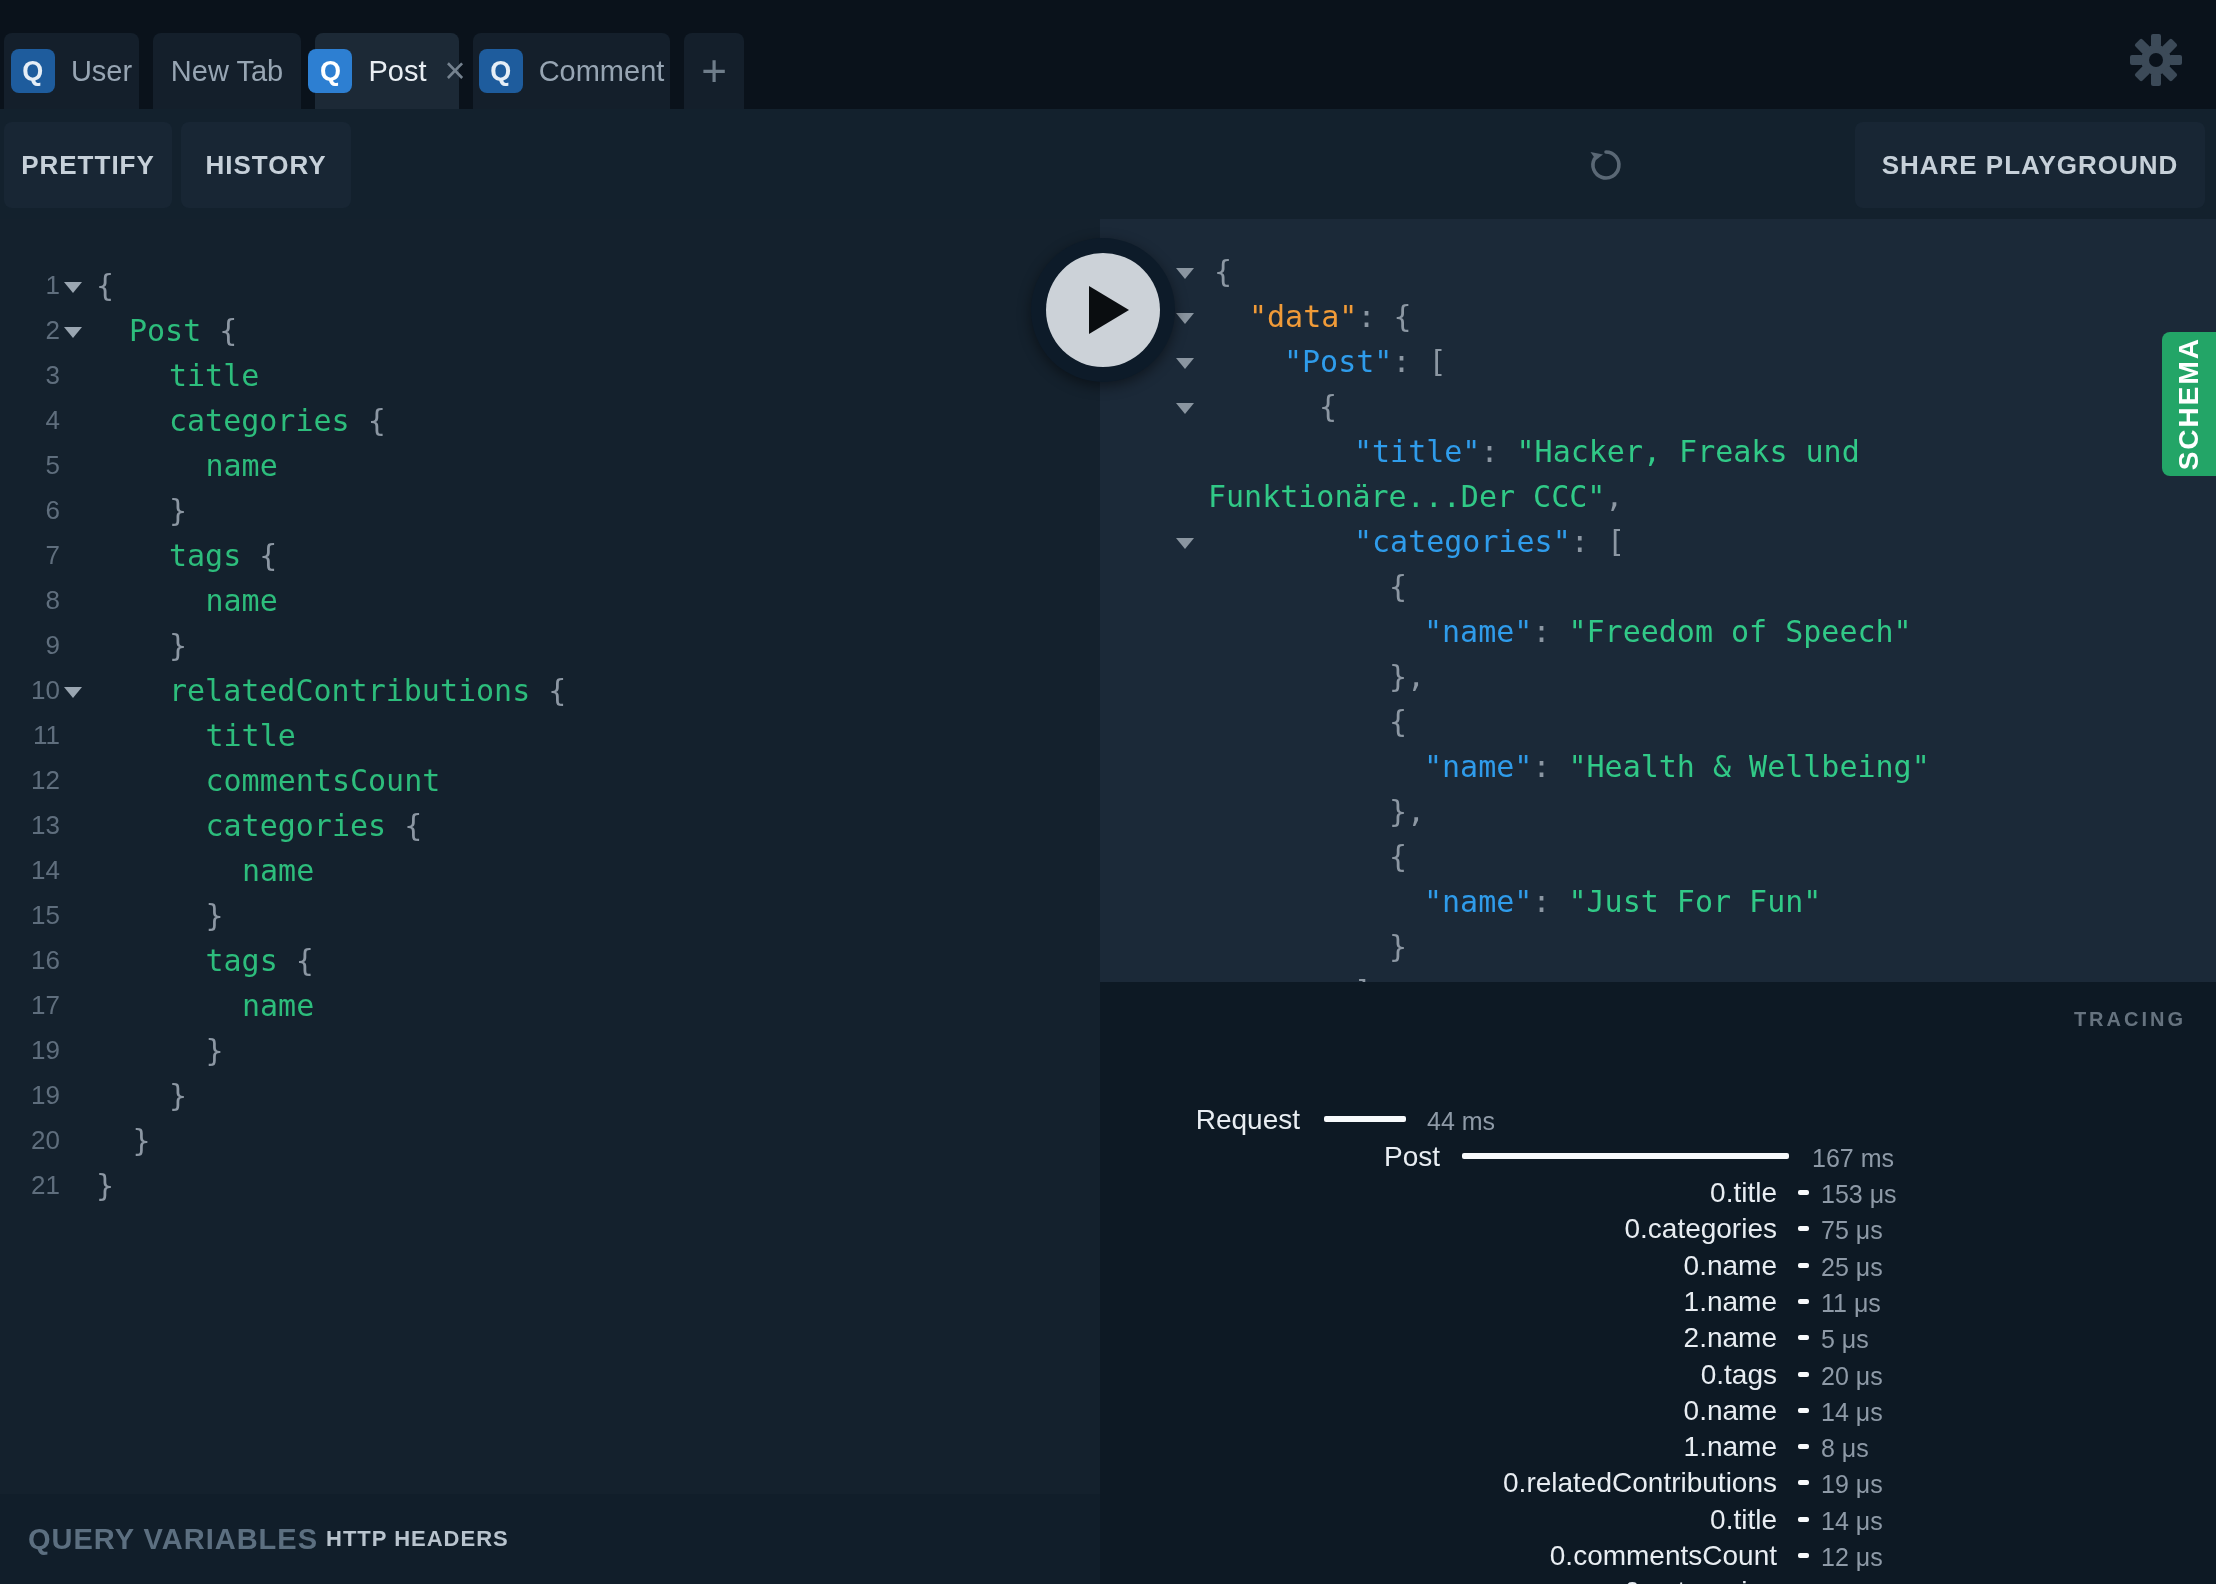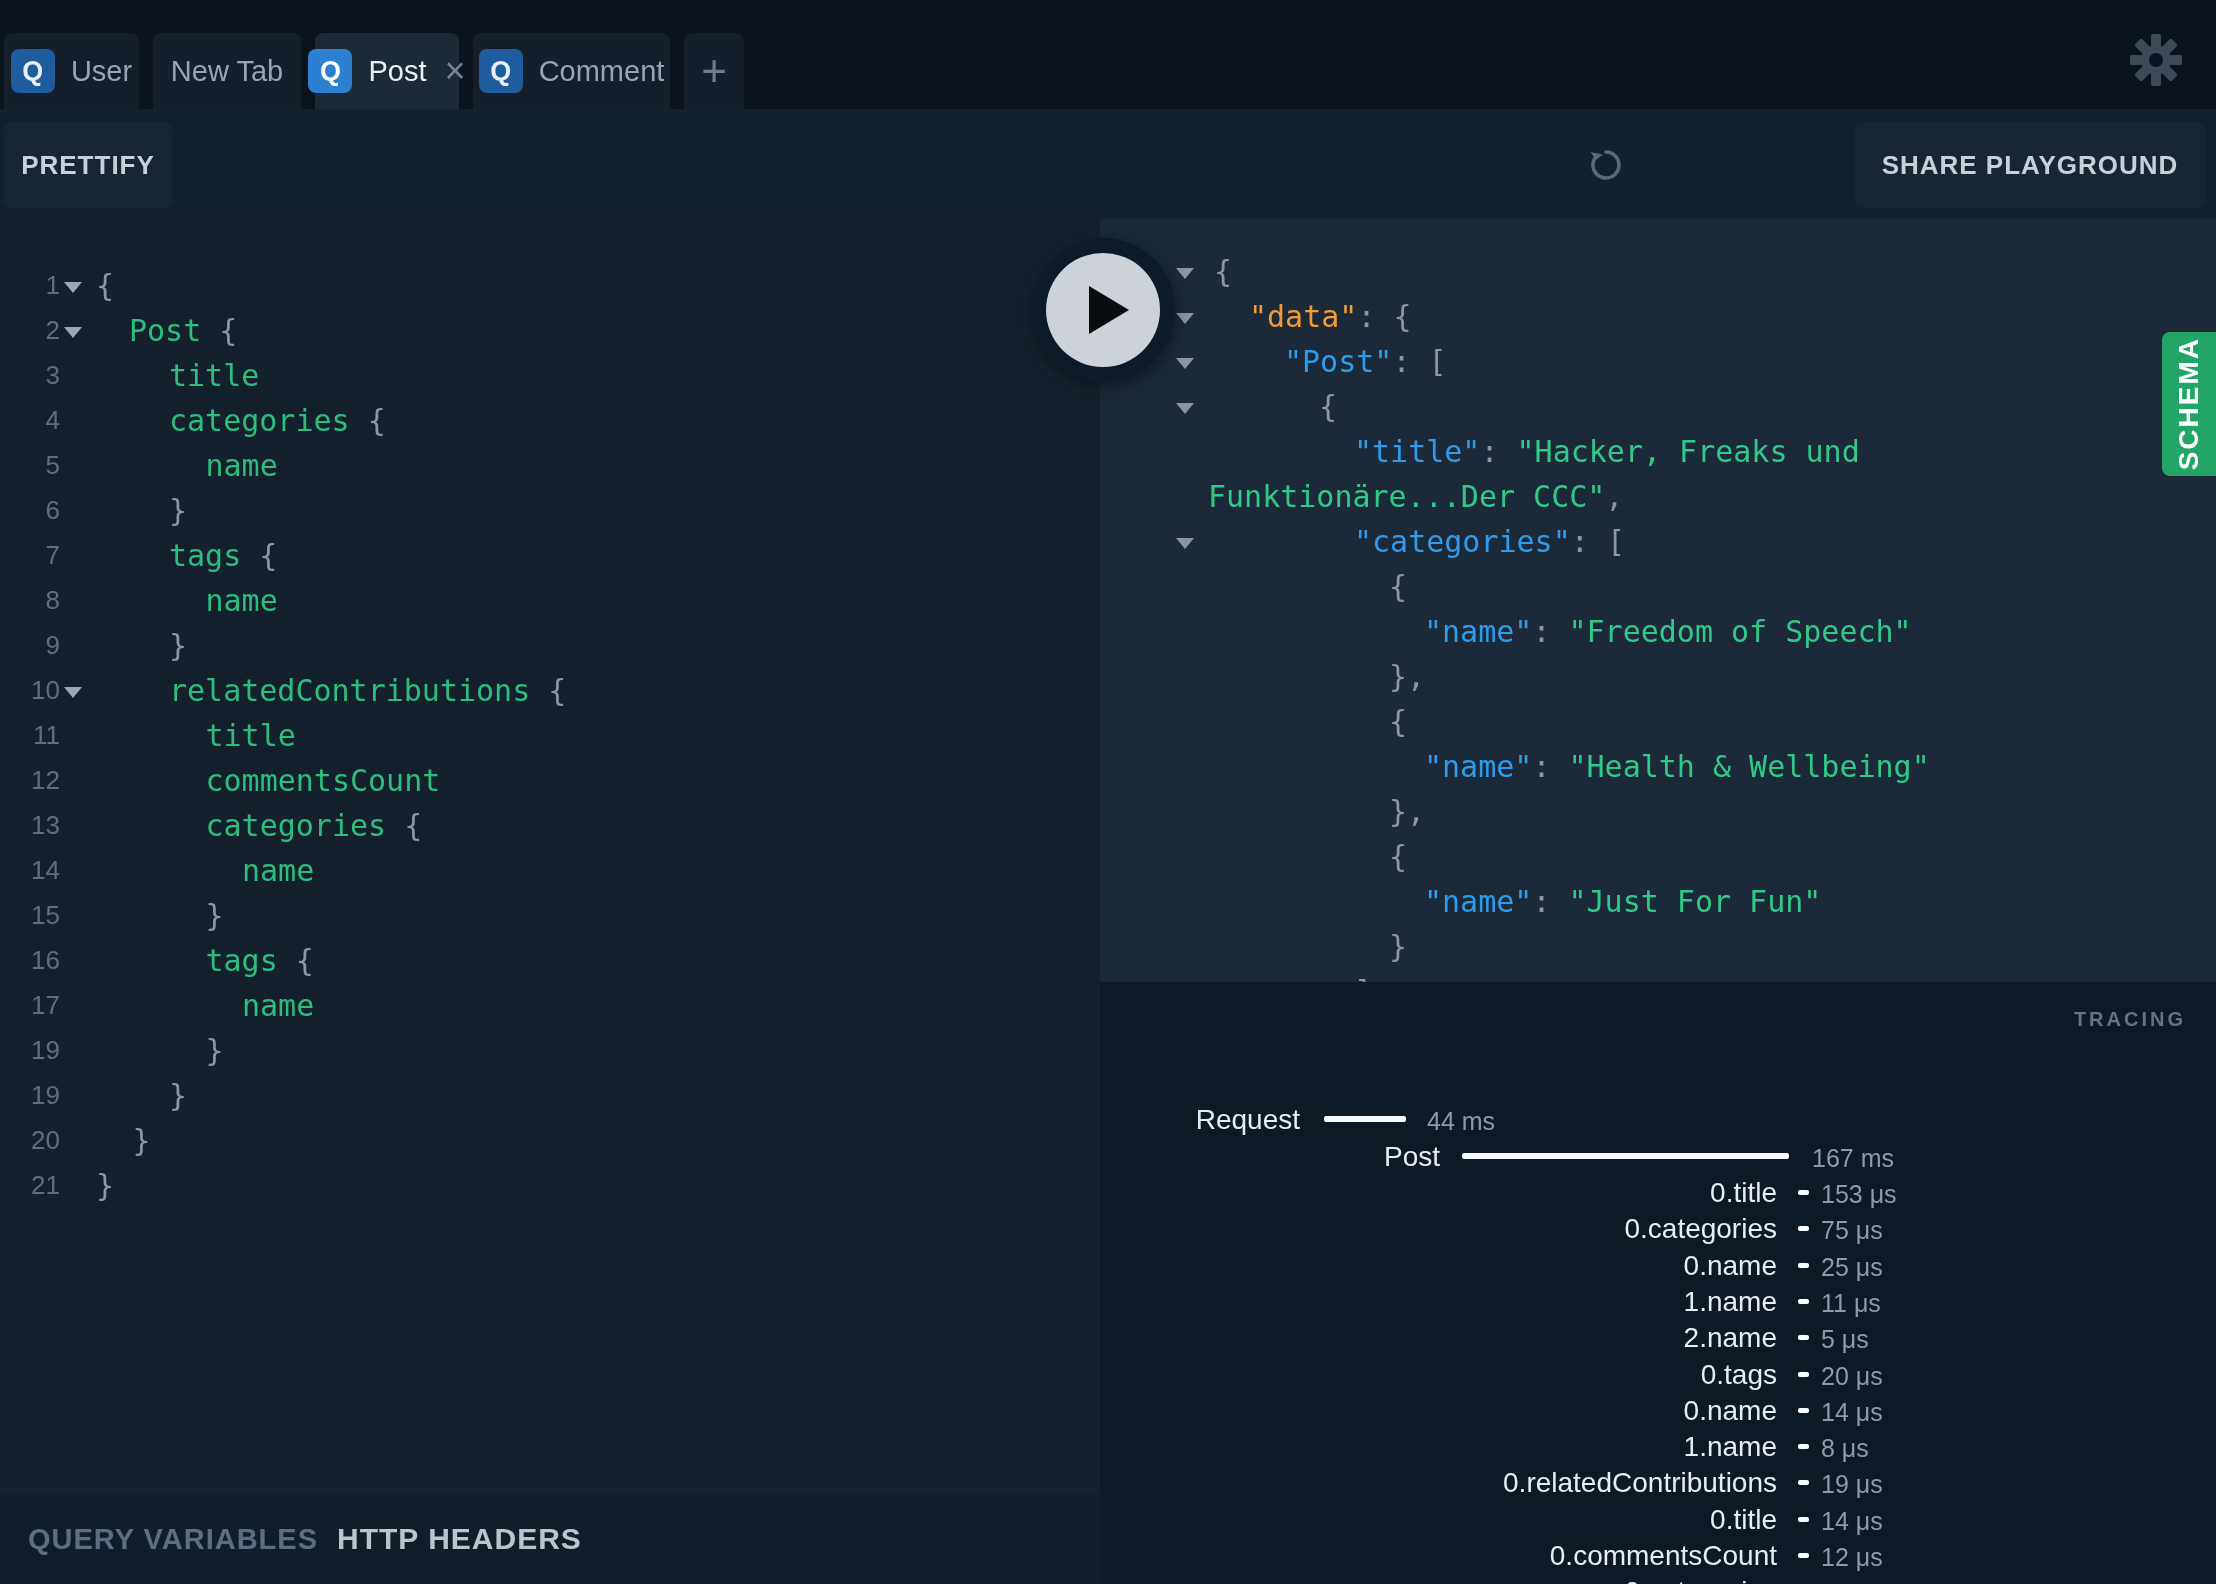--- a/index.html
+++ b/index.html
@@ -48,21 +48,21 @@
   .ed-code{position:absolute;left:96px;top:0;}
 
   
   .c-p{color:#8c97a3;} .c-f{color:#2dbd7c;} .c-b{color:#2f9ceb;}
   .c-o{color:#f19b38;} .c-g{color:#31c987;}
 
   
   .footer{position:absolute;left:0;top:1494px;width:1100px;height:90px;background:#111e2a;
        display:flex;align-items:center;}
   .footer .qv{margin-left:28px;color:#5c6f80;font-size:29px;font-weight:600;letter-spacing:1px;cursor:pointer;}
-  .footer .hh{margin-left:19px;color:#b9c4ce;font-size:30px;font-weight:600;letter-spacing:1px;cursor:pointer;}
+  .footer .hh{margin-left:8px;color:#b9c4ce;font-size:22px;font-weight:600;letter-spacing:1px;cursor:pointer;}
 
   
   .response{position:absolute;left:1100px;top:219px;width:1116px;height:763px;background:#1b2938;
        padding-top:30px;box-sizing:border-box;overflow:hidden;}
   .rs-line{position:relative;height:45px;font-family:"DejaVu Sans Mono",monospace;
        font-size:30px;line-height:45px;white-space:pre;}
   .rs-arrow{position:absolute;left:76px;top:19px;width:0;height:0;
        border-left:9px solid transparent;border-right:9px solid transparent;
        border-top:11px solid #8a95a0;cursor:pointer;}
   .rs-code{position:absolute;left:114px;top:0;}
@@ -132,20 +132,21 @@
             <rect x="23" y="2" width="10" height="13" rx="2" transform="rotate(315 28 28)"></rect>
           </g>
         </g>
         <circle cx="28" cy="28" r="7" fill="#0a121b"></circle>
       </svg>
     </div>
   </div>
 
   <div class="toolbar">
     <div class="tb-btn tb-prettify">PRETTIFY</div>
+    <div class="tb-btn tb-history">HISTORY</div>
     <div class="reload">
       <svg width="40" height="40" viewBox="0 0 40 40">
         <path d="M20 7 a13 13 0 1 1 -11.5 6.8" fill="none" stroke="#5a6875" stroke-width="3.6" stroke-linecap="round"></path>
         <path d="M4.5 7 l5.5 8 7-5.5 z" fill="#5a6875"></path>
       </svg>
     </div>
     <div class="tb-btn tb-share">SHARE PLAYGROUND</div>
   </div>
 
   <div class="editor" id="editor-pane">

